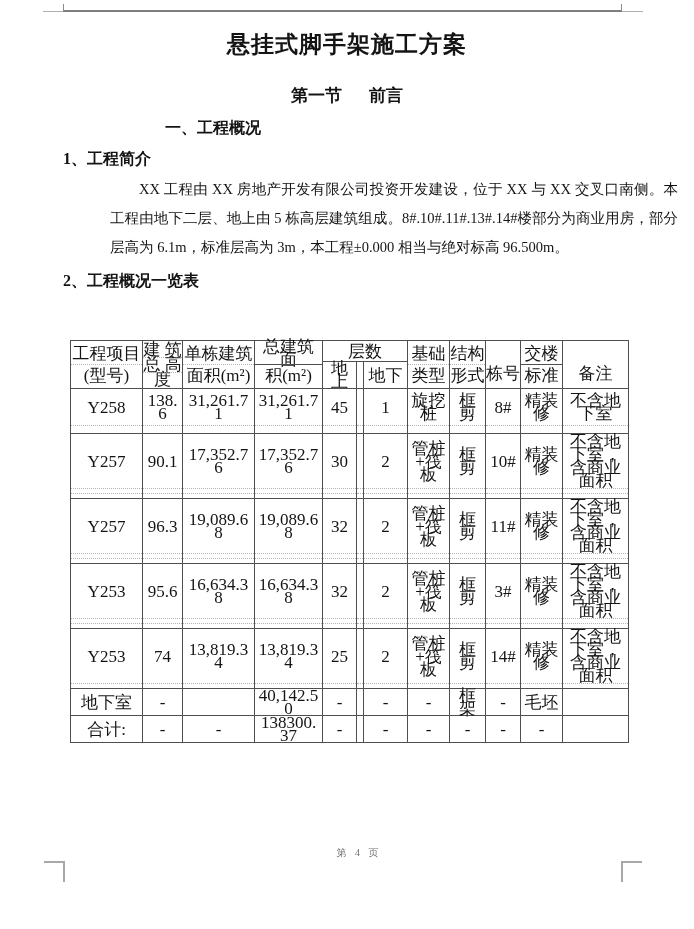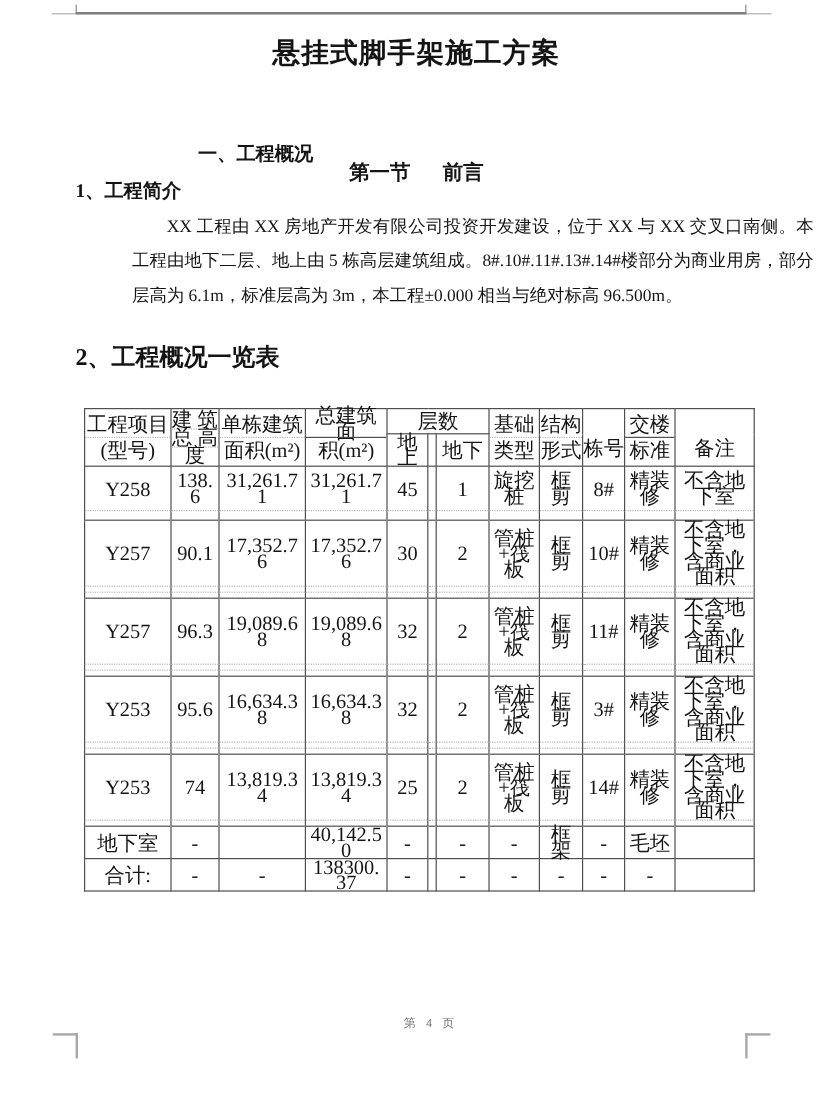--- a/index.html
+++ b/index.html
@@ -11,26 +11,26 @@
   .top-edge-inner{position:absolute;top:10px;left:63px;width:559px;height:2px;background:#7e7e7e;}
   .tick{position:absolute;top:4px;width:1px;height:7px;background:#8a8a8a;}
   .tick.l{left:63px;} .tick.r{left:621px;}
   .crop{position:absolute;width:19px;height:19px;}
   .crop.bl{left:44px;top:861px;border-top:2px solid #a8a8a8;border-right:2px solid #a8a8a8;}
   .crop.br{left:621px;top:861px;border-top:2px solid #a8a8a8;border-left:2px solid #a8a8a8;}
 
   .doc-title{position:absolute;top:29px;left:0;width:100%;text-align:center;
              font-size:23px;font-weight:bold;letter-spacing:1px;}
   .section-line{position:absolute;top:84px;left:0;width:100%;display:flex;
-                justify-content:center;gap:27px;font-size:17px;font-weight:bold;margin-top:48px;}
+                justify-content:center;gap:27px;font-size:17px;font-weight:bold;}
   .h-overview{position:absolute;top:118px;left:165px;font-size:16px;font-weight:bold;}
   .h-brief{position:absolute;top:149px;left:63px;font-size:16px;font-weight:bold;}
   .para{position:absolute;top:175px;left:63px;width:568px;font-size:14.5px;
         line-height:29px;text-align:justify;text-indent:2em;margin-left:47px;}
-  .h-table{position:absolute;top:284px;left:63px;font-size:20px;font-weight:bold;}
+  .h-table{position:absolute;top:271px;left:63px;font-size:16px;font-weight:bold;}
 
   
   table.ov{position:absolute;top:340px;left:70px;width:558px;border-collapse:collapse;
            table-layout:fixed;font-size:17px;line-height:13px;}
   table.ov th,table.ov td{border:1px solid #4f4f4f;padding:0;text-align:center;
            font-weight:normal;vertical-align:middle;word-break:break-all;}
   tr.hA{height:21px;} tr.hB{height:23px;}
   .hwrap{height:44px;display:flex;flex-direction:column;}
   .htop{height:21px;display:flex;align-items:center;justify-content:center;}
   .hbot{flex:1;display:flex;align-items:center;justify-content:center;}

